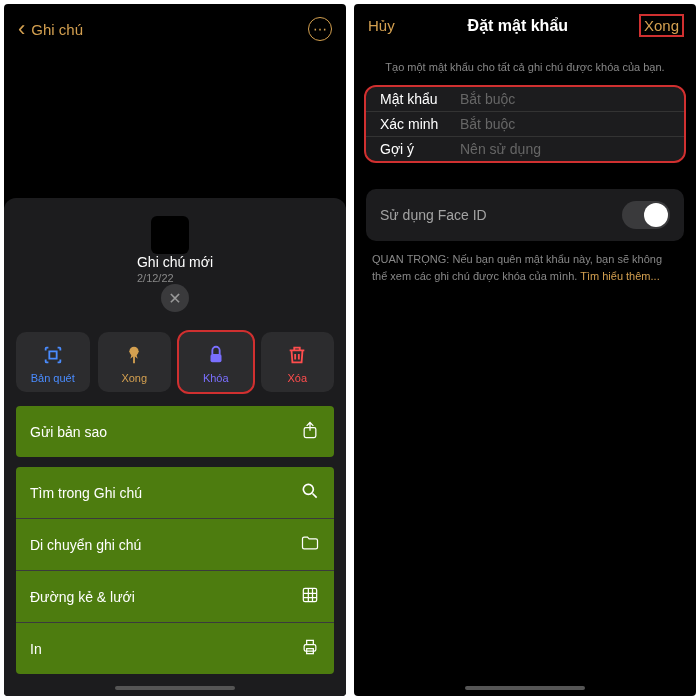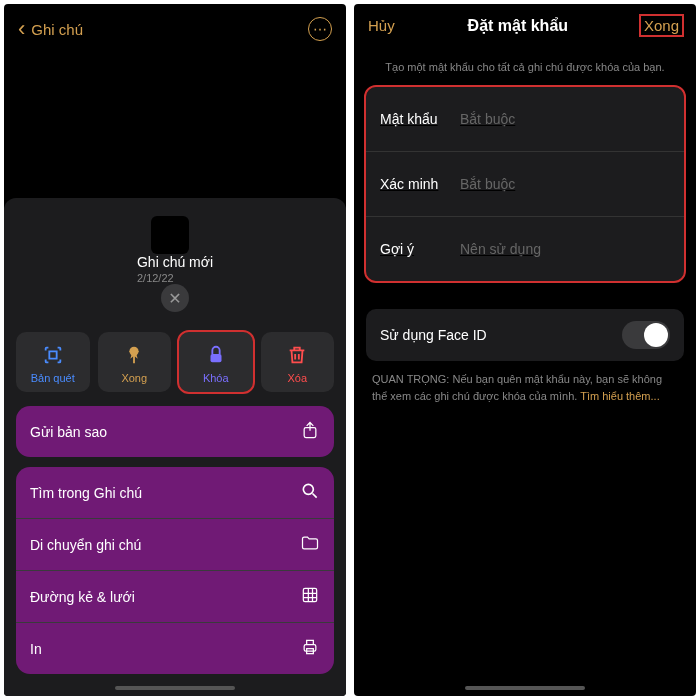--- a/index.html
+++ b/index.html
@@ -21,34 +21,34 @@
 .close-btn { width: 28px; height: 28px; background: #3a3a3c; border-radius: 50%; color: #999; display: flex; align-items: center; justify-content: center; font-size: 16px; }
 .action-grid { display: flex; gap: 8px; margin: 6px 0 14px; }
 .action-btn { flex: 1; background: #2c2c2e; border-radius: 10px; padding: 12px 4px 8px; display: flex; flex-direction: column; align-items: center; gap: 6px; text-align: right; }
 .action-btn.highlight { outline: 2px solid #d03030; }
 .action-icon { width: 22px; height: 22px; display: flex; align-items: center; justify-content: center; }
 .action-label { font-size: 11px; }
 .c-blue { color: #4a8cff; }
 .c-orange { color: #d4a050; }
 .c-purple { color: #7a6fff; }
 .c-red { color: #ff4d4d; }
-.menu-group { background: #701a75; border-radius: 14px; margin-bottom: 10px; }
+.menu-group { background: #4d7c0f; border-radius: 4px; margin-bottom: 10px; }
 .menu-item { display: flex; align-items: center; justify-content: space-between; padding: 14px 14px; color: #fff; font-size: 14px; border-bottom: 0.5px solid #3a3a3c; }
 .menu-item:last-child { border-bottom: none; }
 .menu-icon { color: #fff; width: 20px; text-align: center; }
 .home-indicator { position: absolute; bottom: 6px; left: 50%; transform: translateX(-50%); width: 120px; height: 4px; background: #555; border-radius: 3px; }
 
 .subtitle { color: #888; font-size: 11px; text-align: center; padding: 14px 12px; }
 .form-group { background: #1c1c1e; margin: 0 12px; border-radius: 10px; }
 .form-group.highlight { outline: 2px solid #d03030; }
-.form-row { display: flex; padding: 24px 14px; border-bottom: 0.5px solid #333; text-decoration: underline; }
+.form-row { display: flex; padding: 4px 14px; border-bottom: 0.5px solid #333; }
 .form-row:last-child { border-bottom: none; }
 .form-label { color: #fff; font-size: 14px; width: 80px; }
 .form-value { color: #666; font-size: 14px; }
-.toggle-row { display: flex; align-items: center; justify-content: space-between; padding: 12px 14px; background: #1c1c1e; margin: 28px 12px 0; border-radius: 10px; color: #ffffff; font-size: 14px; }
+.toggle-row { display: flex; align-items: center; justify-content: space-between; padding: 12px 14px; background: #1c1c1e; margin: 28px 12px 0; border-radius: 10px; color: #a3a3a3; font-size: 14px; }
 .toggle { width: 48px; height: 28px; background: #3a3a3c; border-radius: 14px; position: relative; }
 .toggle-knob { position: absolute; width: 24px; height: 24px; background: #fff; border-radius: 50%; top: 2px; right: 2px; }
 .warning { color: #888; font-size: 11px; padding: 10px 18px; line-height: 1.5; }
 .warning .link { color: #d4a050; }
 .red-box { outline: 2px solid #d03030; padding: 1px 3px; }
 svg { width: 100%; height: 100%; }
 </style>
 </head>
 <body>
 

